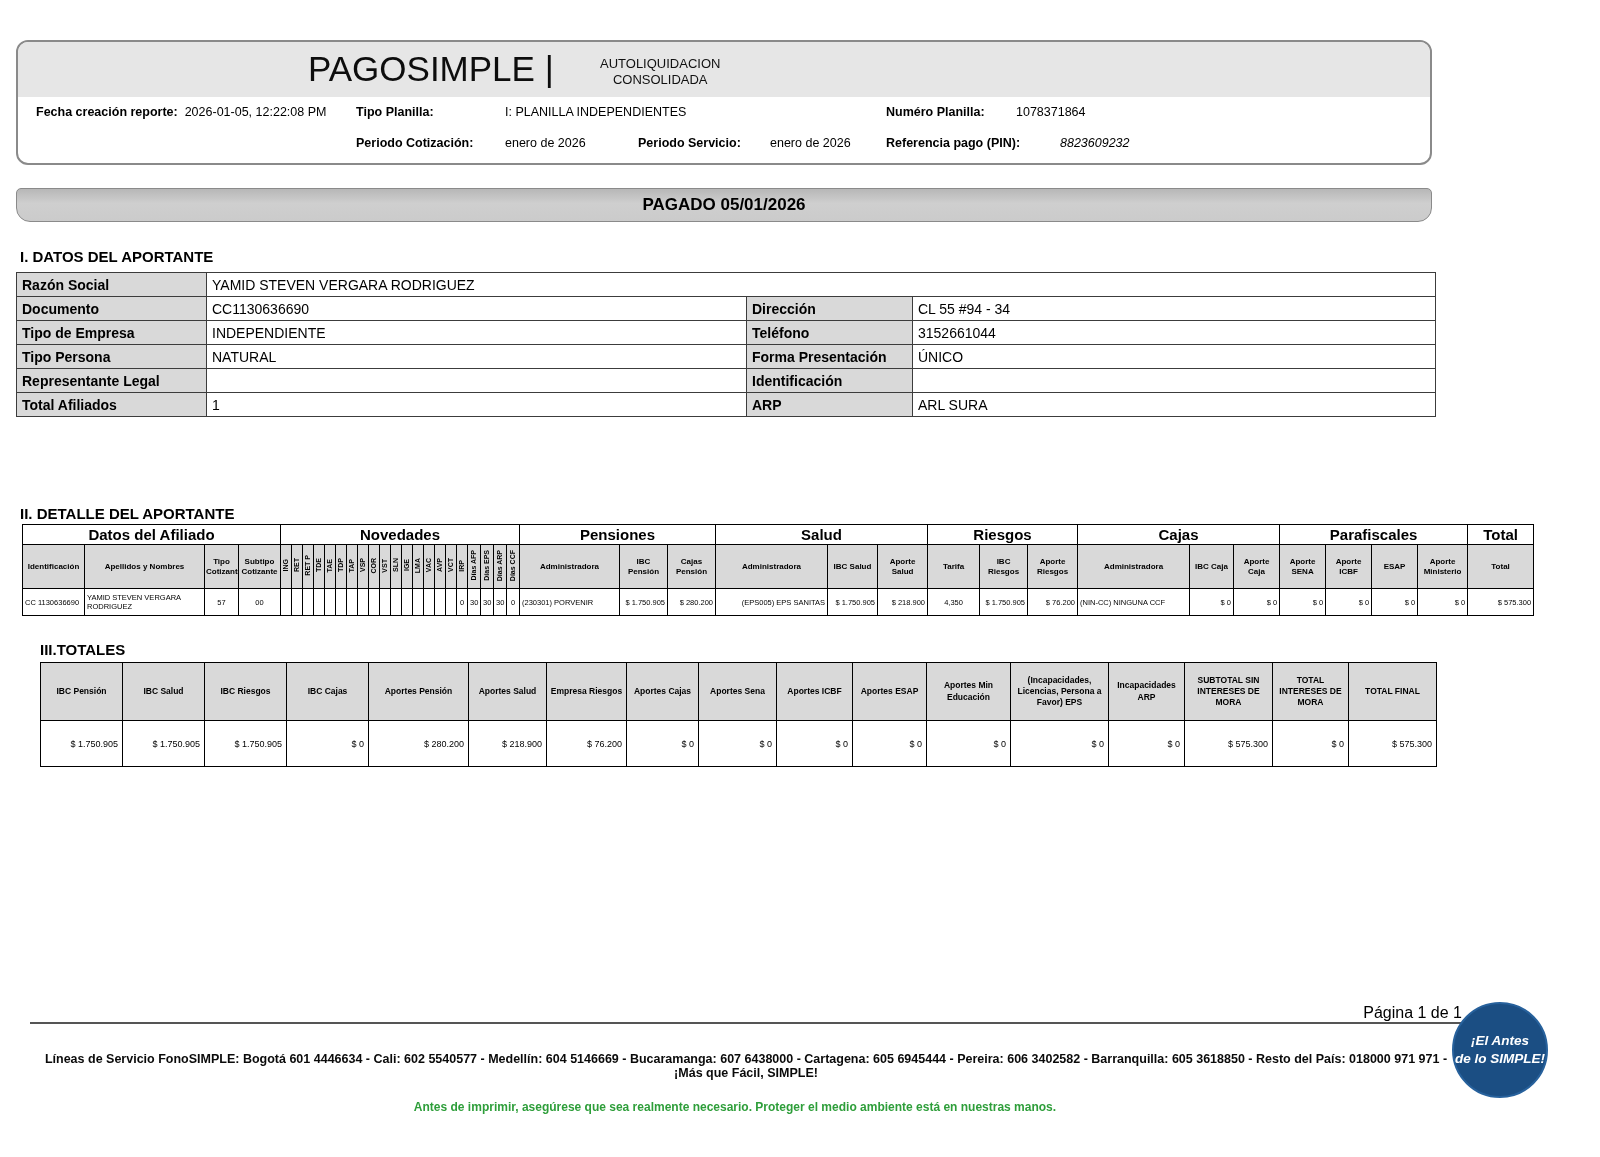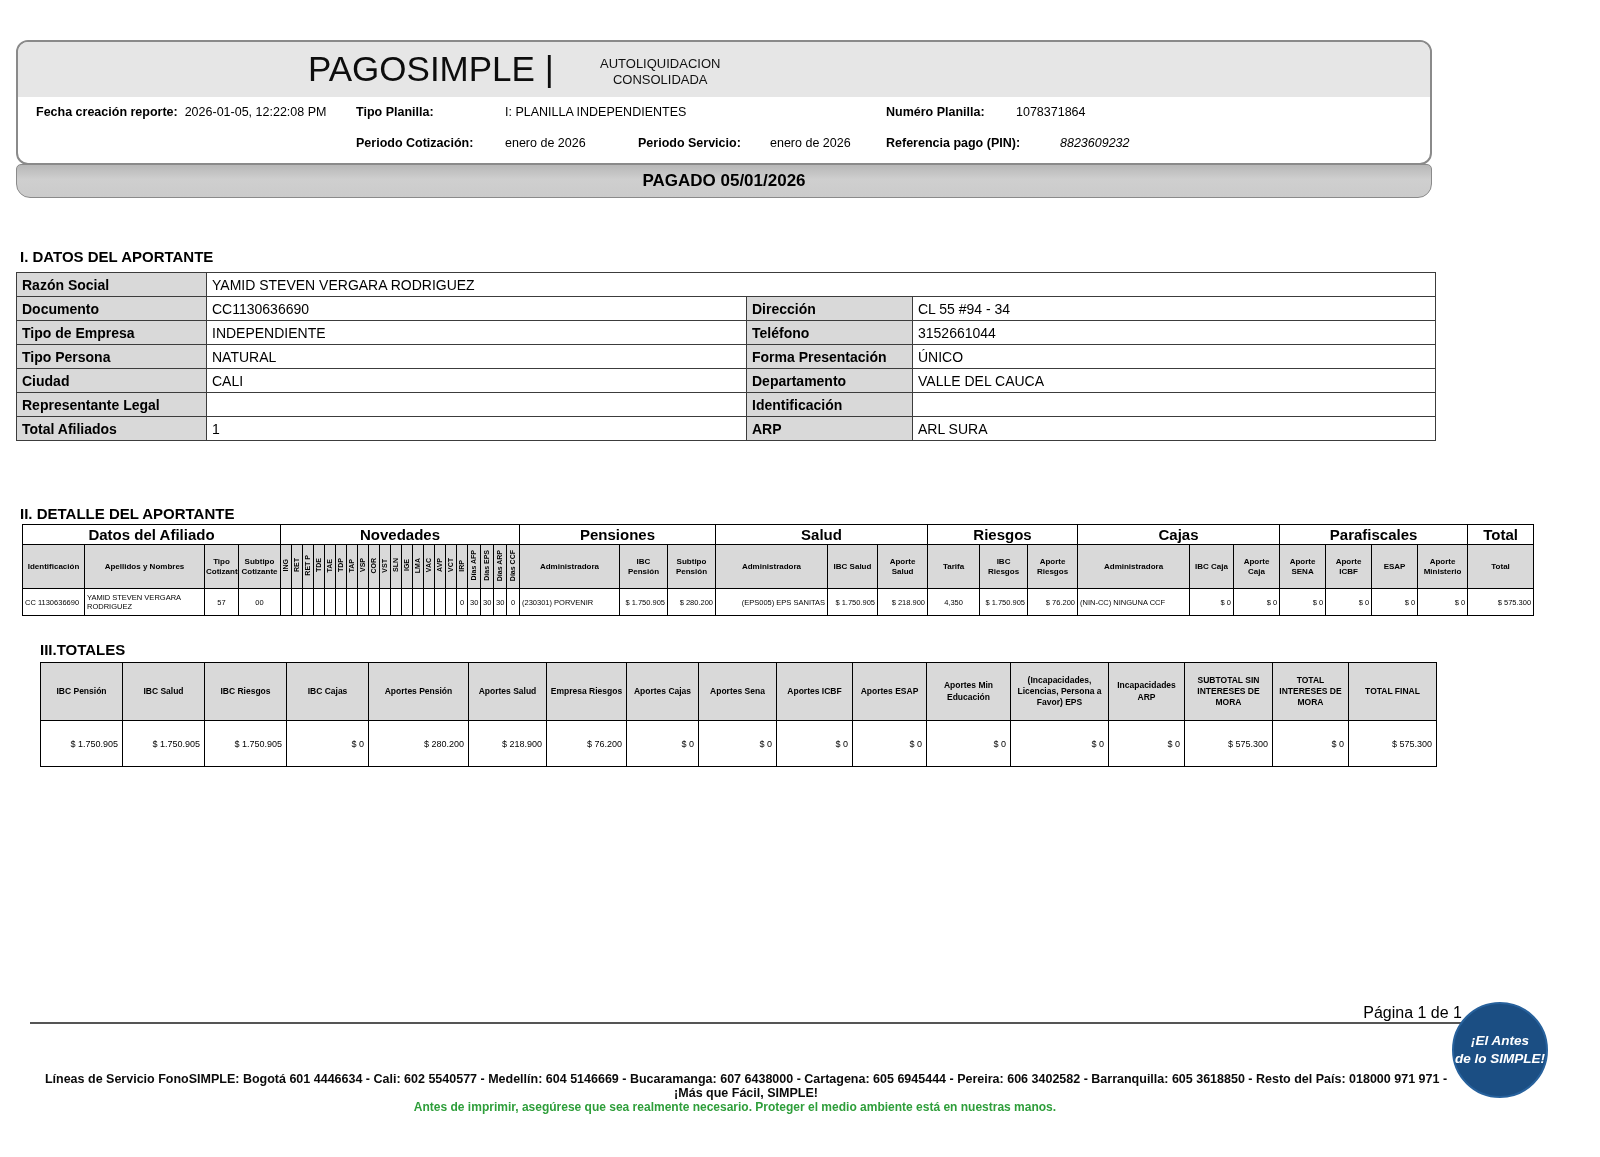--- a/index.html
+++ b/index.html
@@ -16,21 +16,21 @@
   .iwrap { position:relative; display:inline-block; }
   .idot { position:absolute; top:1px; left:50%; transform:translateX(-50%); width:9px; height:9px; border-radius:50%; background:#f5b800; }
   .header-right { flex:1; position:relative; }
   .title-band { position:absolute; left:0; top:0; right:0; height:55px; background:#e6e6e6; }
   .doc-title { position:absolute; left:290px; top:7px; font-size:35px; font-weight:400; letter-spacing:0; color:#0d0d0d; }
   .doc-subtitle { position:absolute; left:582px; top:14px; font-size:13px; text-align:center; line-height:1.25; color:#111; }
   .meta { position:absolute; font-size:12.5px; white-space:nowrap; }
   .meta b { font-weight:bold; }
 
   
-  .status-bar { position:absolute; left:16px; top:164px; width:1416px; height:34px;
+  .status-bar { position:absolute; left:16px; top:188px; width:1416px; height:34px;
     background:linear-gradient(to bottom,#b7b7b7 0,#cfcfcf 45%,#cbcbcb 100%);
     border:1px solid #8a8a8a; border-radius:5px 5px 14px 14px;
     display:flex; align-items:center; justify-content:center; font-size:17px; font-weight:bold; }
 
   
   .sec-title { position:absolute; font-size:15px; font-weight:bold; }
 
   
   table { border-collapse:collapse; table-layout:fixed; }
   .t1 { position:absolute; left:16px; top:272px; width:1419px; }
@@ -47,21 +47,21 @@
 
   
   .t3 { position:absolute; left:40px; top:662px; width:1396px; }
   .t3 td { border:1px solid #000; overflow:hidden; }
   .t3 .hdr { height:58px; background:#d9d9d9; font-size:8.5px; font-weight:bold; text-align:center; vertical-align:middle; padding:2px; line-height:1.3; }
   .t3 .cel { height:46px; font-size:9px; text-align:right; vertical-align:middle; padding:2px 4px; }
 
   
   .page-indicator { position:absolute; left:1330px; top:1004px; width:132px; text-align:right; font-size:16px; }
   .footer-rule { position:absolute; left:30px; top:1022px; width:1432px; border-top:2px solid #555; }
-  .service-line { position:absolute; left:30px; top:1052px; width:1432px; text-align:center; font-size:12.5px; font-weight:bold; color:#0a0a0a;margin-top:20px; }
+  .service-line { position:absolute; left:30px; top:1052px; width:1432px; text-align:center; font-size:12.5px; font-weight:bold; color:#0a0a0a; }
   .eco-line { position:absolute; left:30px; top:1100px; width:1410px; text-align:center; font-size:12px; font-weight:bold; color:#2e9e3a; }
   .power-badge { position:absolute; left:1452px; top:1002px; width:96px; height:96px; border-radius:50%;
     background:#1b4e83; border:2px solid #27619c; display:flex; align-items:center; justify-content:center; }
   .power-badge .txt { color:#fff; font-style:italic; font-weight:bold; font-size:13.5px; text-align:center; line-height:1.3; }
 </style>
 </head>
 <body>
 
 <div class="header-box">
   <div class="header-right">
@@ -112,26 +112,20 @@
         <td class="lbl">Tipo de Empresa</td>
         <td class="val">INDEPENDIENTE</td>
         <td class="lbl">Teléfono</td>
         <td class="val">3152661044</td>
       </tr>
       <tr>
         <td class="lbl">Tipo Persona</td>
         <td class="val">NATURAL</td>
         <td class="lbl">Forma Presentación</td>
         <td class="val">ÚNICO</td>
-      </tr>
-      <tr>
-        <td class="lbl">Ciudad</td>
-        <td class="val">CALI</td>
-        <td class="lbl">Departamento</td>
-        <td class="val">VALLE DEL CAUCA</td>
       </tr>
       <tr>
         <td class="lbl">Representante Legal</td>
         <td class="val"></td>
         <td class="lbl">Identificación</td>
         <td class="val"></td>
       </tr>
       <tr>
         <td class="lbl">Total Afiliados</td>
         <td class="val">1</td>
@@ -219,21 +213,21 @@
         <td class="hdr"><span class="v">VAC</span></td>
         <td class="hdr"><span class="v">AVP</span></td>
         <td class="hdr"><span class="v">VCT</span></td>
         <td class="hdr"><span class="v">IRP</span></td>
         <td class="hdr"><span class="v">Días AFP</span></td>
         <td class="hdr"><span class="v">Días EPS</span></td>
         <td class="hdr"><span class="v">Días ARP</span></td>
         <td class="hdr"><span class="v">Días CCF</span></td>
         <td class="hdr">Administradora</td>
         <td class="hdr">IBC Pensión</td>
-        <td class="hdr">Subtipo Pensión</td>
+        <td class="hdr">Cajas Pensión</td>
         <td class="hdr">Administradora</td>
         <td class="hdr">IBC Salud</td>
         <td class="hdr">Aporte Salud</td>
         <td class="hdr">Tarifa</td>
         <td class="hdr">IBC Riesgos</td>
         <td class="hdr">Aporte Riesgos</td>
         <td class="hdr">Administradora</td>
         <td class="hdr">IBC Caja</td>
         <td class="hdr">Aporte Caja</td>
         <td class="hdr">Aporte SENA</td>

